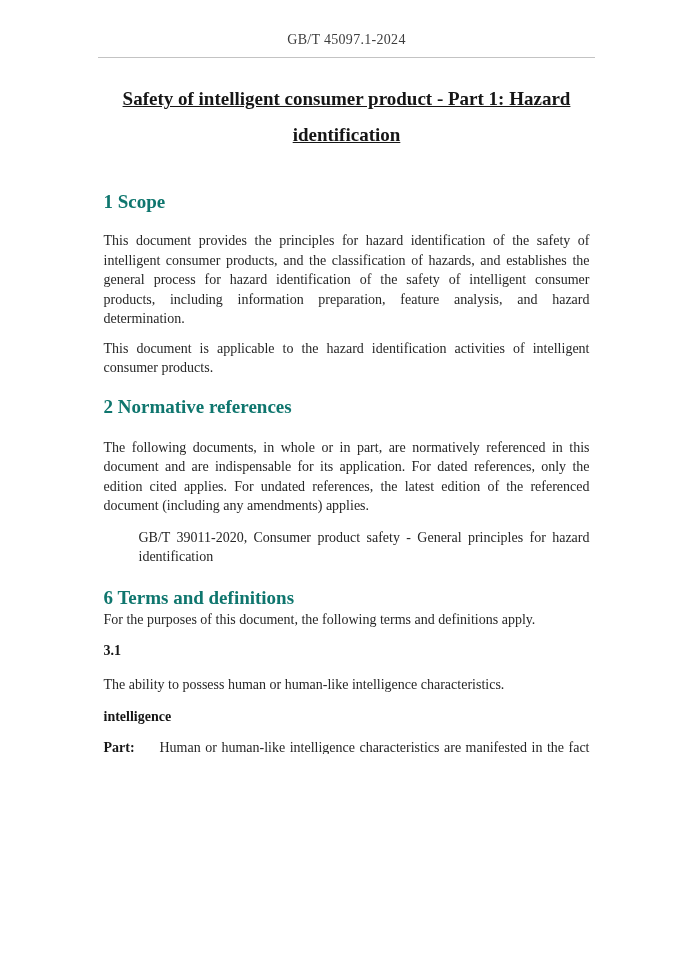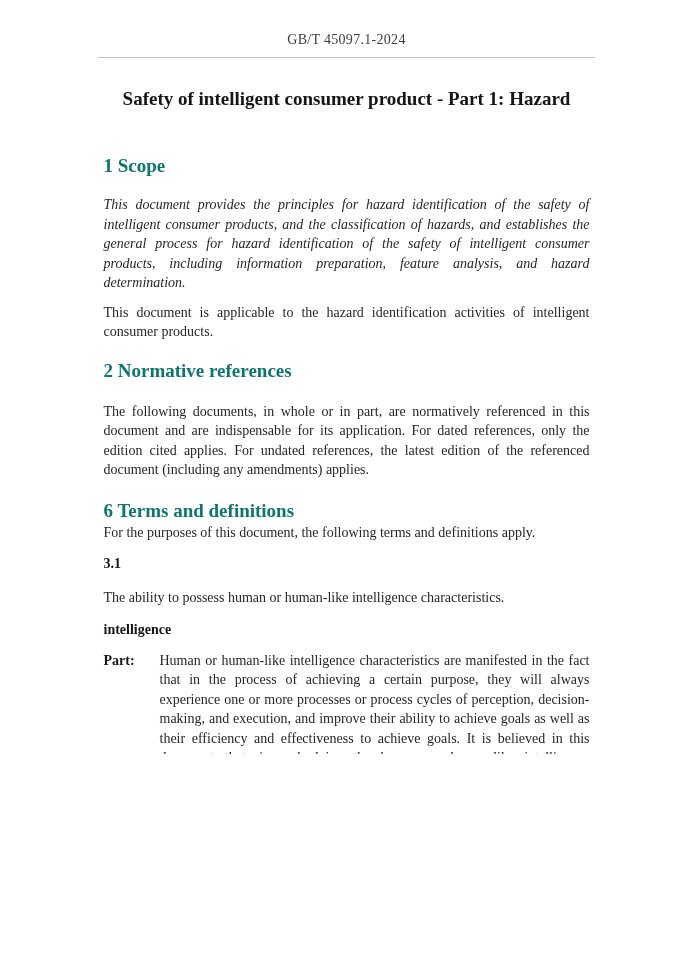--- a/index.html
+++ b/index.html
@@ -33,35 +33,36 @@
     width: 486px;
     margin: 0 auto;
   }
   .doc-title {
     margin-top: 23px;
     text-align: center;
     font-weight: bold;
     font-size: 19px;
     line-height: 36px;
     color: #161616;
+    text-decoration: underline;
   }
   .section-heading {
     font-size: 19px;
     line-height: 24px;
     font-weight: bold;
     color: #0f766e;
   }
   .body-para {
     font-size: 14px;
     line-height: 19.5px;
     text-align: justify;
     color: #262626;
   }
   .mt-scope-h   { margin-top: 37px; }
-  .mt-para-first{ margin-top: 17px; font-style: italic; }
+  .mt-para-first{ margin-top: 17px; }
   .mt-para      { margin-top: 10px; }
   .mt-norm-h    { margin-top: 17px; }
   .mt-norm-p    { margin-top: 19px; }
   .mt-ref       { margin-top: 12px; padding-left: 35px; }
   .mt-terms-h   { margin-top: 19px; }
   .mt-intro     { }
   .mt-termnum   { margin-top: 12px; }
   .mt-termname  { margin-top: 13px; }
   .mt-def       { margin-top: 14px; }
   .bold-line { font-weight: bold; color: #161616; }
@@ -112,32 +113,34 @@
 <div class="page">
 
   <div class="doc-header">GB/T 45097.1-2024</div>
 
   <hr class="header-rule">
 
   <div class="content">
 
     <div class="doc-title">
       <div>Safety of intelligent consumer product - Part 1: Hazard</div>
+      <div>identification</div>
     </div>
 
     <div class="section-heading mt-scope-h">1 Scope</div>
 
     <p class="body-para mt-para-first">This document provides the principles for hazard identification of the safety of intelligent consumer products, and the classification of hazards, and establishes the general process for hazard identification of the safety of intelligent consumer products, including information preparation, feature analysis, and hazard determination.</p>
 
     <p class="body-para mt-para">This document is applicable to the hazard identification activities of intelligent consumer products.</p>
 
     <div class="section-heading mt-norm-h">2 Normative references</div>
 
     <p class="body-para mt-norm-p">The following documents, in whole or in part, are normatively referenced in this document and are indispensable for its application. For dated references, only the edition cited applies. For undated references, the latest edition of the referenced document (including any amendments) applies.</p>
 
+    <p class="body-para mt-ref">GB/T 39011-2020, Consumer product safety - General principles for hazard identification</p>
 
     <div class="section-heading mt-terms-h">6 Terms and definitions</div>
 
     <p class="body-para mt-intro">For the purposes of this document, the following terms and definitions apply.</p>
 
     <p class="body-para bold-line mt-termnum">3.1</p>
 
     <p class="body-para mt-def">The ability to possess human or human-like intelligence characteristics.</p>
 
     <p class="body-para bold-line mt-termname">intelligence</p>

